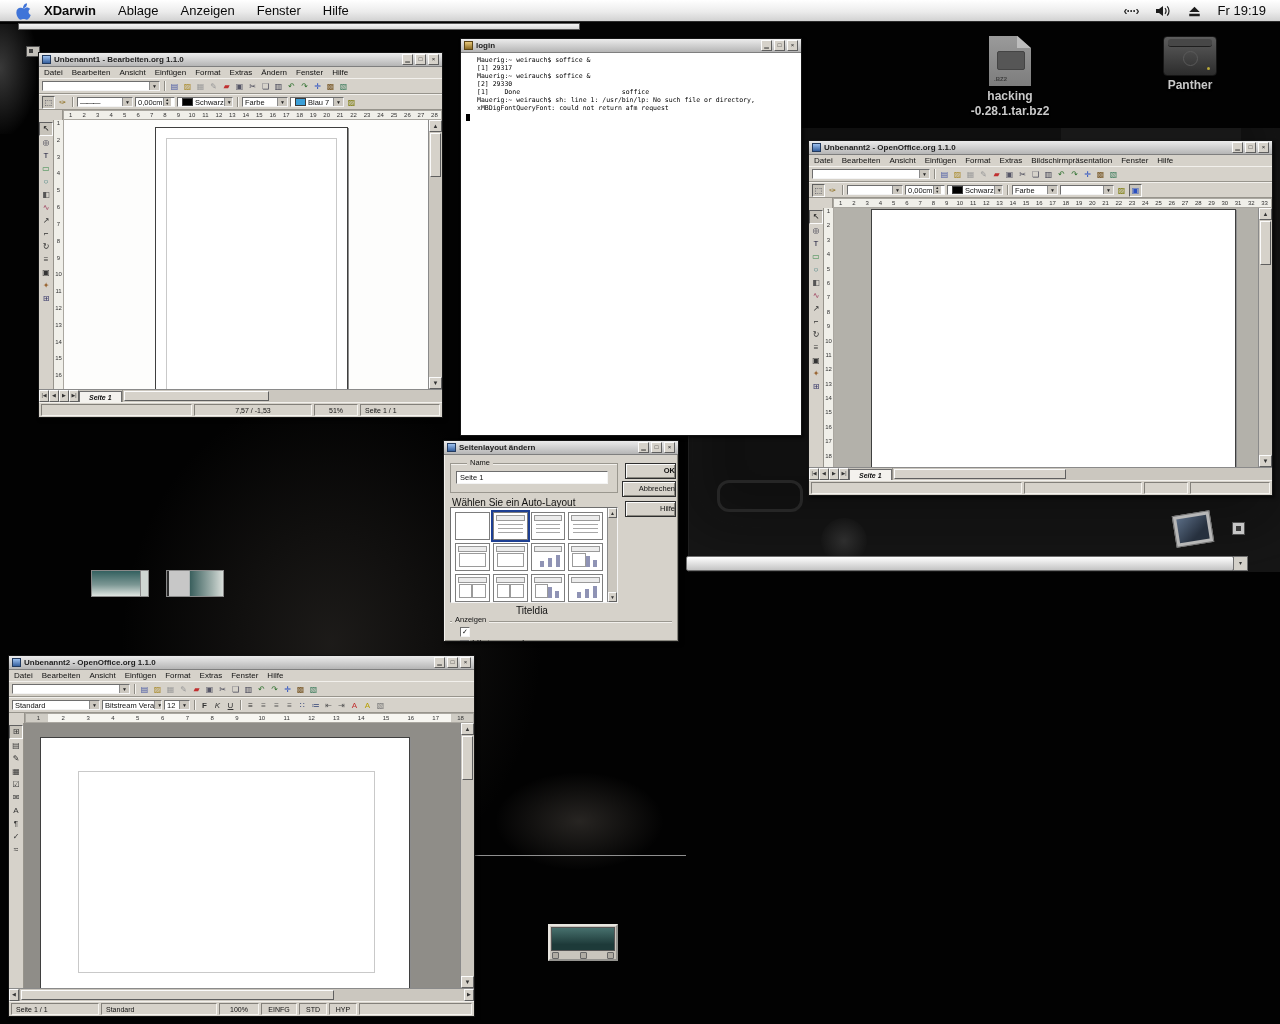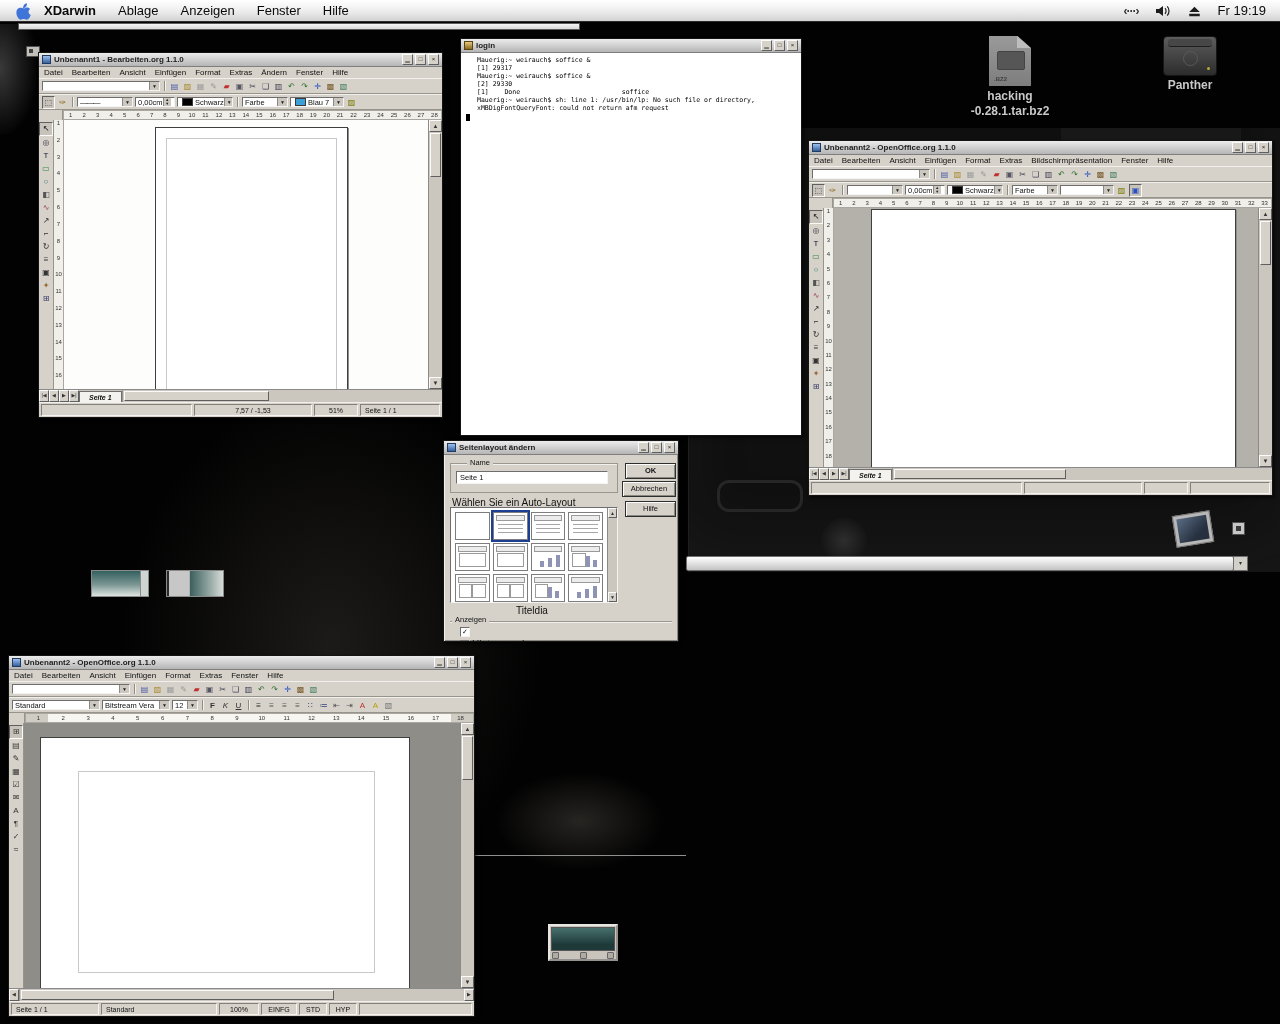--- a/index.html
+++ b/index.html
@@ -83,21 +83,21 @@
   .xterm{flex:1;background:#fff;font-family:"DejaVu Sans Mono","Liberation Mono",monospace;
     font-size:6.5px;line-height:8px;color:#000;padding:3px 16px;white-space:pre;overflow:hidden}
   .cursor{width:4px;height:7px;background:#000;margin-top:1px}
   
   .dlgbody{flex:1;position:relative;overflow:hidden}
   .glab{position:absolute;font-size:7.5px;color:#111;background:#d6d2ca;padding:0 3px}
   .group{position:absolute;border:1px solid #9a978f;box-shadow:inset 0 1px 0 #f2f0ec}
   .dinput{position:absolute;background:#fff;border:1px solid;border-color:#6e6e6e #f4f4f4 #f4f4f4 #6e6e6e;
     font-size:7.5px;color:#111;padding:1px 3px;box-sizing:border-box}
   .dbtn{position:absolute;background:#d6d2ca;border:1px solid #2e2e2e;box-shadow:inset 1px 1px 0 #fbfbfb, inset -1px -1px 0 #8a8880;
-    font-size:7.5px;color:#111;text-align:center;line-height:13px}
+    font-size:7.5px;color:#111;text-align:right;line-height:13px}
   .dlabel{position:absolute;font-size:10px;color:#111}
   .thwrap{position:absolute;background:#fff;border:1px solid;border-color:#6e6e6e #f4f4f4 #f4f4f4 #6e6e6e;
     display:grid;grid-template-columns:repeat(4,1fr);gap:3px;padding:4px 14px 4px 4px;box-sizing:border-box}
   .thscroll{position:absolute;width:9px;background:#cbc7bf;border-left:1px solid #8a8a8a;display:flex;flex-direction:column}
   .th{background:#fff;border:1px solid #7d7d7d;position:relative;height:26px;overflow:hidden}
   .th.sel{outline:2px solid #1d3f93}
   .tt{position:absolute;top:2px;left:2px;right:2px;height:4px;border:1px solid #9a9a9a;background:#ececec}
   .ln{position:absolute;left:4px;right:4px;height:1px;background:#a7a7a7}
   .bx{position:absolute;border:1px solid #9a9a9a;left:3px;right:3px;top:9px;bottom:3px}
   .bx.half{right:50%}
@@ -716,21 +716,21 @@
         <span class="tico" style="color: rgb(42, 79, 192);">✛</span>
         <span class="tico" style="color: rgb(122, 90, 42);">▩</span>
         <span class="tico" style="color: rgb(58, 122, 90);">▧</span>
       </span>
   </div>
   <div class="obar">
     <span class="combo" style="width:88px">
         <span>Standard</span>
         <span class="ca">▼</span>
       </span>
-    <span class="combo" style="width:68px">
+    <span class="combo" style="width:60px">
         <span>Bitstream Vera</span>
         <span class="ca">▼</span>
       </span>
     <span class="combo" style="width:26px">
         <span>12</span>
         <span class="ca">▼</span>
       </span>
     <span class="tsep"></span>
     <span class="tico" style="font-weight:bold">F</span>
     <span class="tico" style="font-style:italic">K</span>

